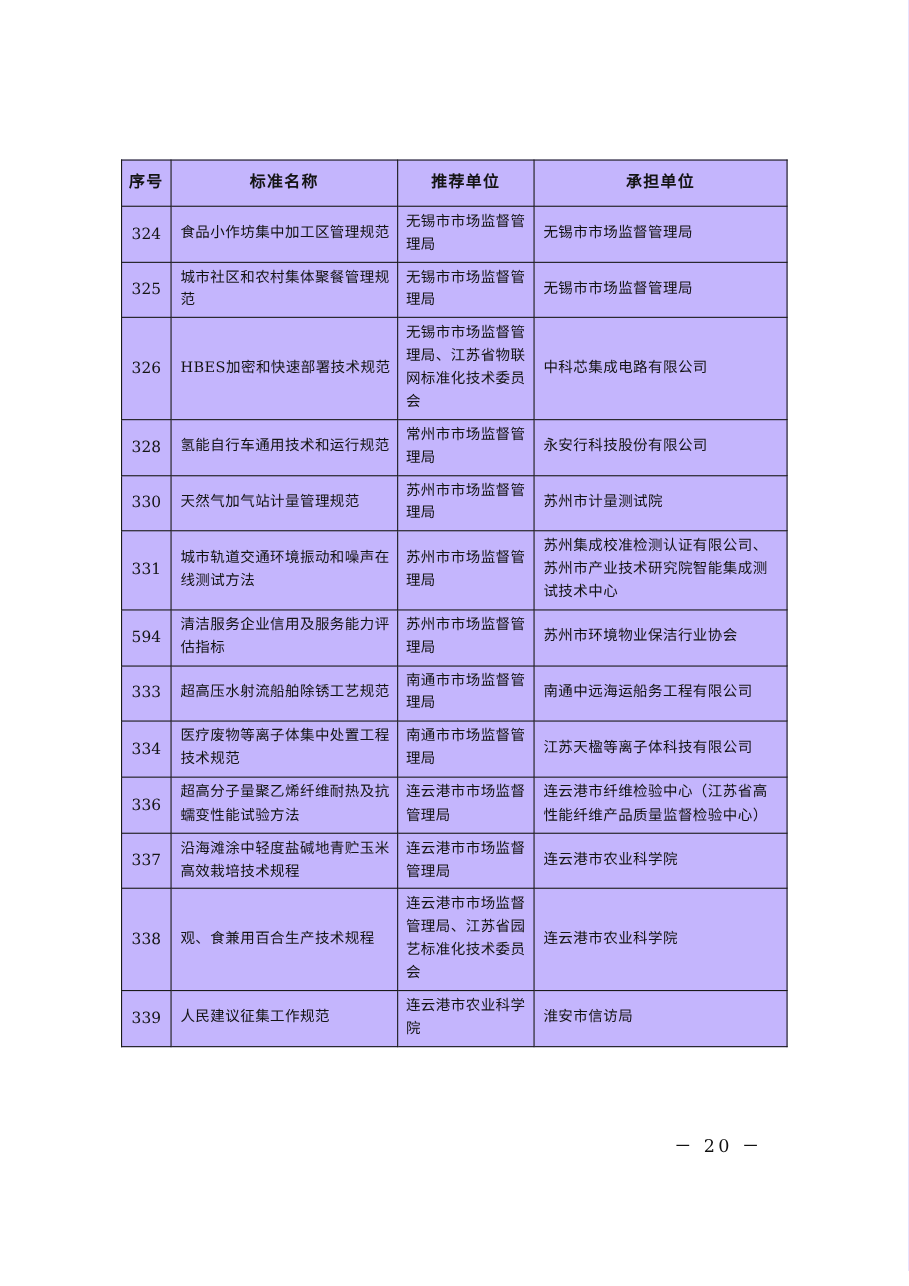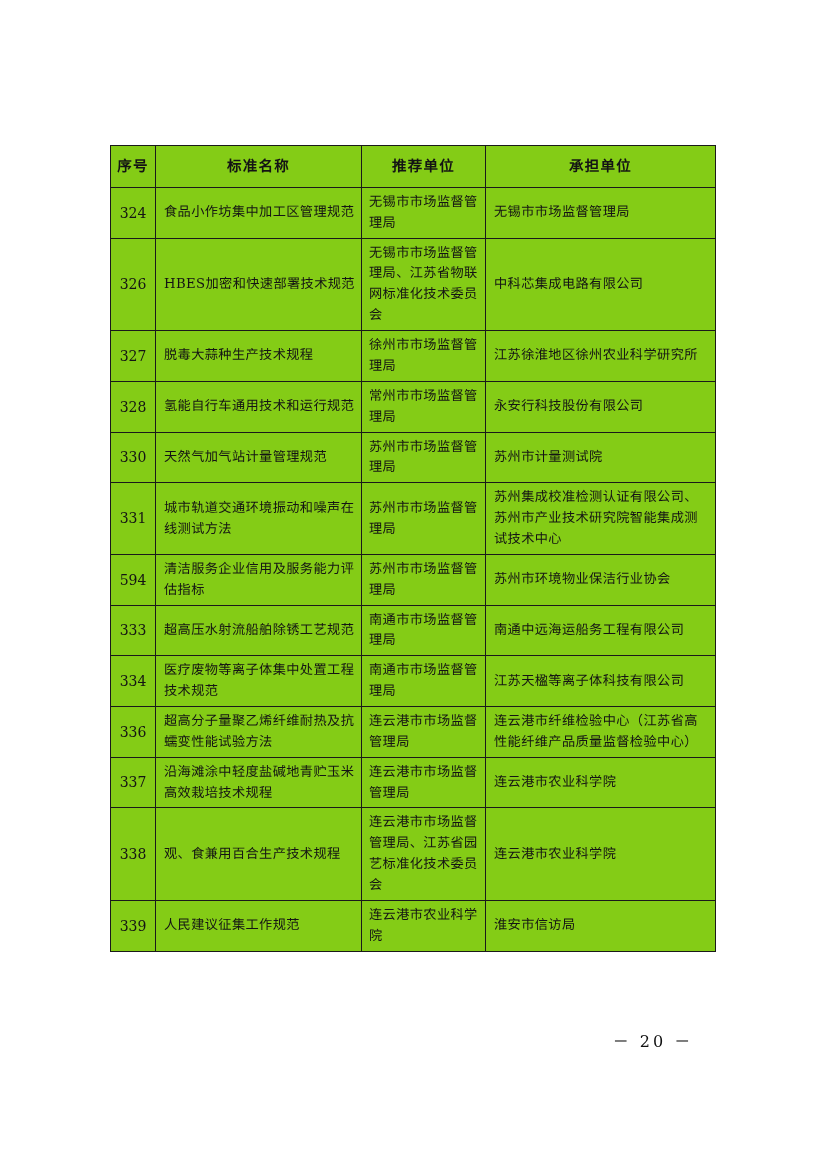--- a/index.html
+++ b/index.html
@@ -26,21 +26,21 @@
   }
 
   
   .std-table {
     position: absolute;
     left: 110px;
     top: 145px;
     width: 605px;
     border-collapse: collapse;
     table-layout: fixed;
-    background: #84cc16;
+    background: #c4b5fd;
   }
   .std-table col.c-seq   { width: 45px;  }
   .std-table col.c-name  { width: 206px; }
   .std-table col.c-rec   { width: 124px; }
   .std-table col.c-under { width: 230px; }
 
   .std-table th,
   .std-table td {
     border: 1px solid #1a1a1a;
     vertical-align: middle;
@@ -122,32 +122,32 @@
       </tr>
     </thead>
     <tbody id="table-body">
         <tr>
           <td class="seq">324</td>
           <td class="name">食品小作坊集中加工区管理规范</td>
           <td class="rec">无锡市市场监督管理局</td>
           <td class="under">无锡市市场监督管理局</td>
         </tr>
         <tr>
+          <td class="seq">325</td>
+          <td class="name">城市社区和农村集体聚餐管理规范</td>
+          <td class="rec">无锡市市场监督管理局</td>
+          <td class="under">无锡市市场监督管理局</td>
+        </tr>
+        <tr>
           <td class="seq">326</td>
           <td class="name">HBES加密和快速部署技术规范</td>
           <td class="rec">无锡市市场监督管理局、江苏省物联网标准化技术委员会</td>
           <td class="under">中科芯集成电路有限公司</td>
         </tr>
         <tr>
-          <td class="seq">327</td>
-          <td class="name">脱毒大蒜种生产技术规程</td>
-          <td class="rec">徐州市市场监督管理局</td>
-          <td class="under">江苏徐淮地区徐州农业科学研究所</td>
-        </tr>
-        <tr>
           <td class="seq">328</td>
           <td class="name">氢能自行车通用技术和运行规范</td>
           <td class="rec">常州市市场监督管理局</td>
           <td class="under">永安行科技股份有限公司</td>
         </tr>
         <tr>
           <td class="seq">330</td>
           <td class="name">天然气加气站计量管理规范</td>
           <td class="rec">苏州市市场监督管理局</td>
           <td class="under">苏州市计量测试院</td>

